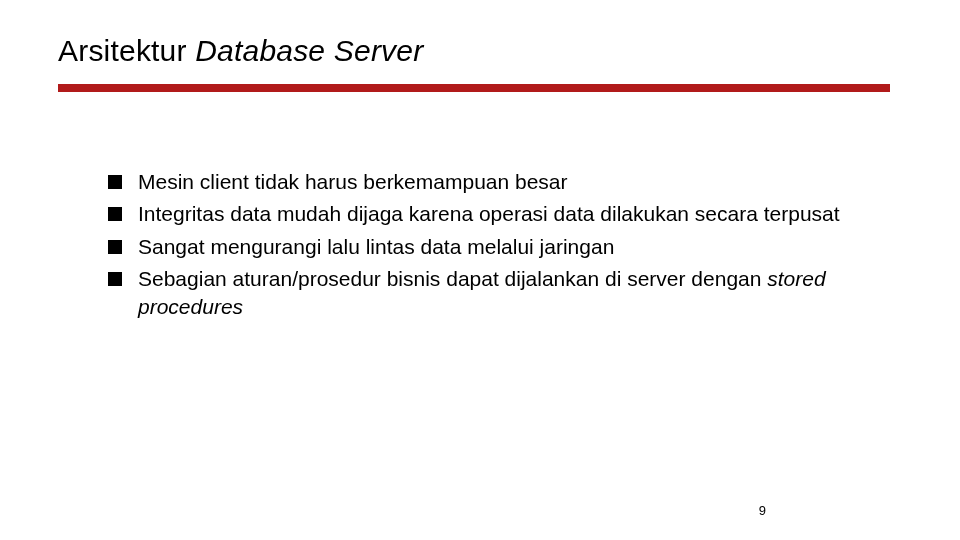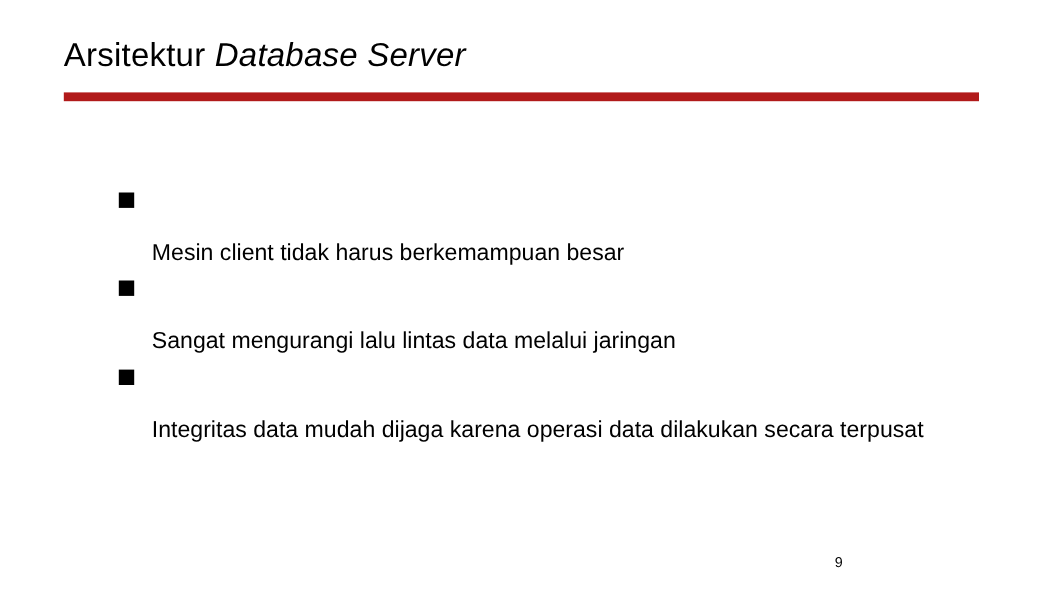--- a/index.html
+++ b/index.html
@@ -60,21 +60,20 @@
     width: 14px;
     height: 14px;
     background: #000000;
     flex: 0 0 14px;
     margin-top: 7px;
     margin-right: 16px;
   }
   .btext {
     font-size: 21px;
     font-weight: 400;
-    margin-top: 48px;
   }
   .btext .italic {
     font-style: italic;
   }
   .pagenum {
     position: absolute;
     right: 30px;
     bottom: 22px;
     font-size: 13px;
     color: #000000;
@@ -94,26 +93,32 @@
 
   <div class="bullets">
 
     <div class="bullet">
       <div class="marker"></div>
       <div class="btext">Mesin client tidak harus berkemampuan besar</div>
     </div>
 
     <div class="bullet">
       <div class="marker"></div>
+      <div class="btext">Integritas data mudah dijaga karena operasi data dilakukan secara terpusat</div>
+    </div>
+
+    <div class="bullet">
+      <div class="marker"></div>
       <div class="btext">Sangat mengurangi lalu lintas data melalui jaringan</div>
     </div>
 
     <div class="bullet">
       <div class="marker"></div>
-      <div class="btext">Integritas data mudah dijaga karena operasi data dilakukan secara terpusat</div>
+      <div class="btext">
+        <span>Sebagian aturan/prosedur bisnis dapat dijalankan di server dengan </span><span class="italic">stored procedures</span>
+      </div>
     </div>
-
 
   </div>
 
   <div class="pagenum">9</div>
 
 </div>
 
 </body></html>

